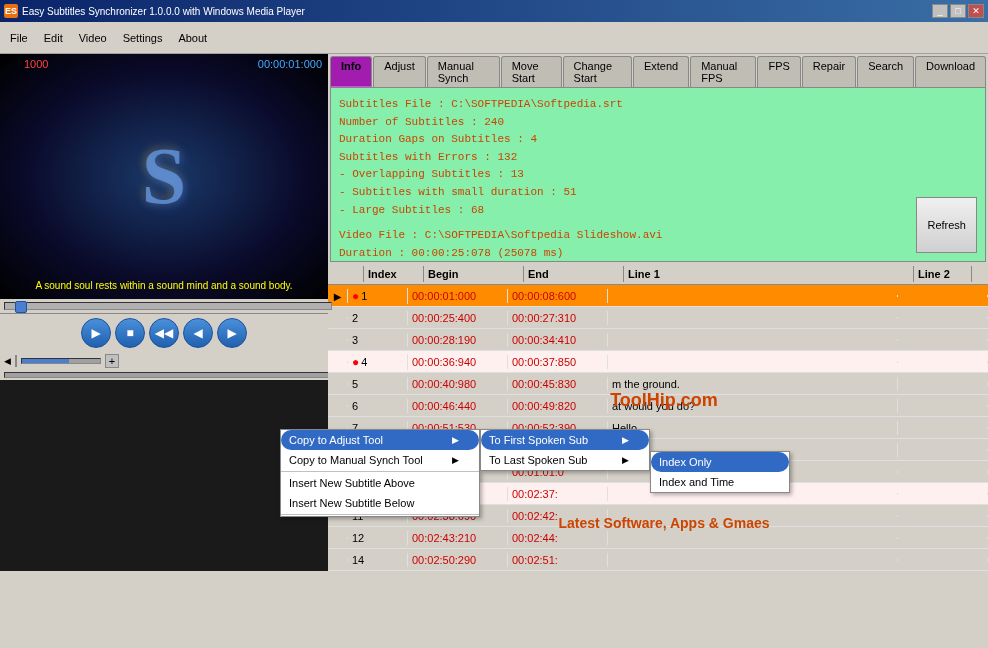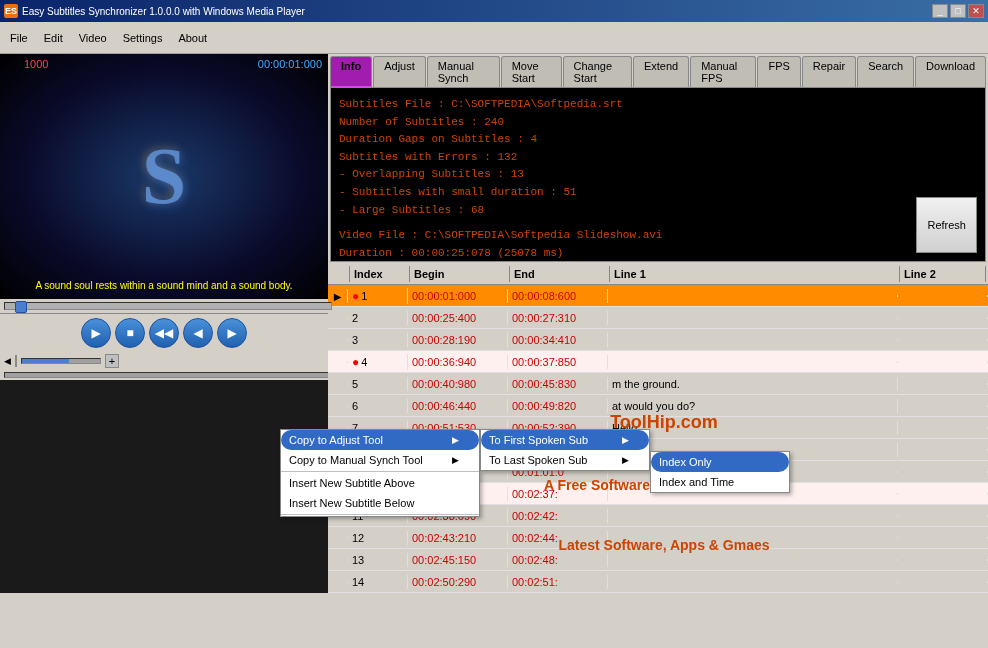--- a/index.html
+++ b/index.html
@@ -163,21 +163,21 @@
     }
     .tab.active {
       background: #a21caf;
       border-bottom: 1px solid #d946ef;
       z-index: 1;
       font-weight: bold;
     }
 
     
     .info-panel {
-      background: #000000;
+      background: #86efac;
       border: 1px solid #888;
       margin: 0 2px;
       padding: 8px;
       flex-shrink: 0;
       height: 175px;
       font-size: 11px;
       position: relative;
     }
     .info-text {
       color: #cc4400;
@@ -215,21 +215,21 @@
       flex-direction: column;
       overflow: hidden;
       margin-top: 2px;
     }
     .table-header {
       display: flex;
       background: #d4d0c8;
       border-bottom: 1px solid #888;
       font-size: 11px;
       font-weight: bold;
-      padding: 2px 2px;
+      padding: 2px 16px;
     }
     .th { padding: 2px 4px; border-right: 1px solid #888; }
     .th-idx { width: 20px; }
     .th-index { width: 60px; }
     .th-begin { width: 100px; }
     .th-end { width: 100px; }
     .th-line1 { width: 290px; }
     .th-line2 { flex: 1; }
 
     .table-body { overflow: hidden; flex: 1; }
@@ -532,28 +532,20 @@
 
         <div class="table-row">
           <div class="td td-arrow"></div>
           <div class="td td-idx">12</div>
           <div class="td td-begin">00:02:43:210</div>
           <div class="td td-end">00:02:44:</div>
           <div class="td td-line1"></div>
           <div class="td td-line2"></div>
         </div>
 
-        <div class="table-row">
-          <div class="td td-arrow"></div>
-          <div class="td td-idx">13</div>
-          <div class="td td-begin">00:02:45:150</div>
-          <div class="td td-end">00:02:48:</div>
-          <div class="td td-line1"></div>
-          <div class="td td-line2"></div>
-        </div>
 
         <div class="table-row">
           <div class="td td-arrow"></div>
           <div class="td td-idx">14</div>
           <div class="td td-begin">00:02:50:290</div>
           <div class="td td-end">00:02:51:</div>
           <div class="td td-line1"></div>
           <div class="td td-line2"></div>
         </div>
       </div>

